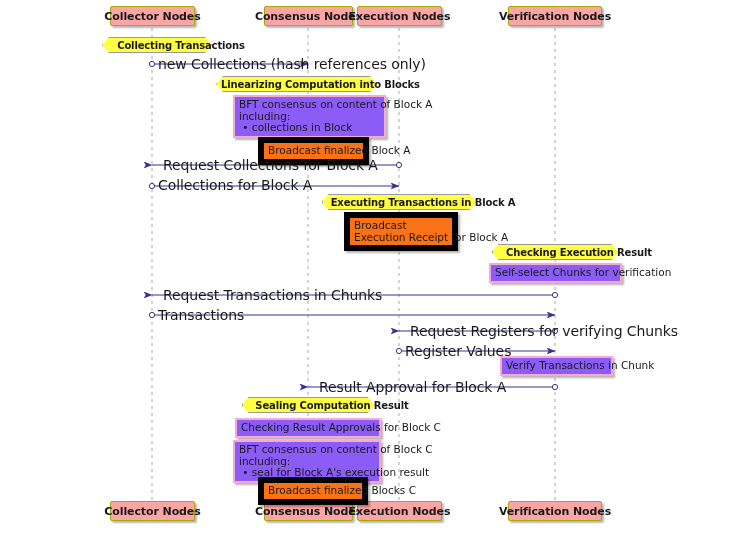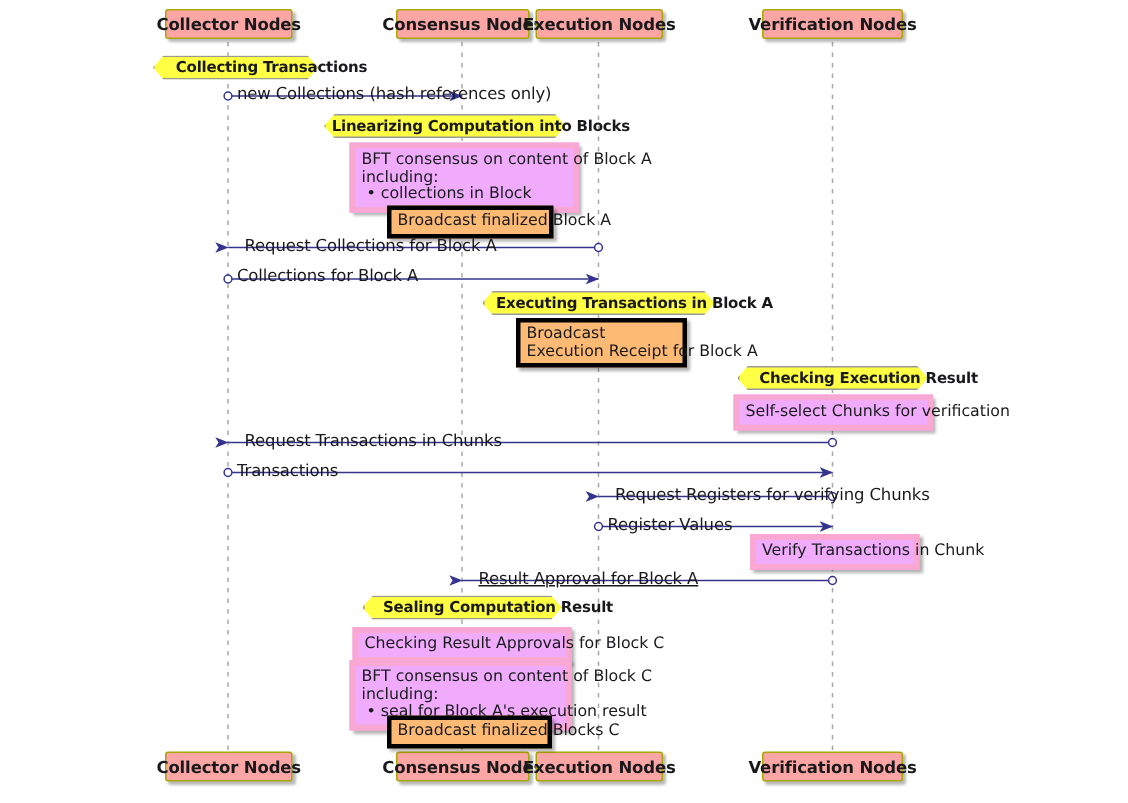--- a/index.html
+++ b/index.html
@@ -82,38 +82,38 @@
     color: #19191c;
     white-space: nowrap;
     letter-spacing: -0.15px;
     margin-left: 48px;
   }
 
   
   .note {
     position: absolute;
     box-sizing: border-box;
-    background: #f0abfc;
-    border: 4px solid #f9a8d4;
+    background: #8b5cf6;
+    border: 2px solid #f9a8d4;
     box-shadow: 2px 2px 2px rgba(0,0,0,0.30);
     font-size: 10.5px;
     color: #19191c;
     padding: 2px 4px 2px 4px;
     line-height: 11.5px;
     white-space: pre;
   }
   .note.green {
-    background: #fdba74;
-    border: 3px solid #000000;
+    background: #f97316;
+    border: 6px solid #000000;
   }
 
   
   .msg-label {
     position: absolute;
-    font-size: 11px;
+    font-size: 14px;
     color: #19191c;
     white-space: nowrap;
     letter-spacing: -0.1px;
   }
 </style>
 </head>
 <body>
 
 <div id="diagram">
 
@@ -219,17 +219,17 @@
         <div class="note green" style="left: 258px; top: 477px; width: 110px; min-height: 15px;">Broadcast finalized Blocks C</div>
       </div>
     <div id="msg-labels">
         <div class="msg-label" style="left: 158px; top: 56px;">new Collections (hash references only)</div>
         <div class="msg-label" style="left: 163px; top: 157px;">Request Collections for Block A</div>
         <div class="msg-label" style="left: 158px; top: 177px;">Collections for Block A</div>
         <div class="msg-label" style="left: 163px; top: 287px;">Request Transactions in Chunks</div>
         <div class="msg-label" style="left: 158px; top: 307px;">Transactions</div>
         <div class="msg-label" style="left: 410px; top: 323px;">Request Registers for verifying Chunks</div>
         <div class="msg-label" style="left: 405px; top: 343px;">Register Values</div>
-        <div class="msg-label" style="left: 319px; top: 379px; text-decoration: underline;">Result Approval for Block A</div>
+        <div class="msg-label" style="left: 319px; top: 379px;">Result Approval for Block A</div>
       </div>
   </div>
 
 </div>
 
 </body></html>

